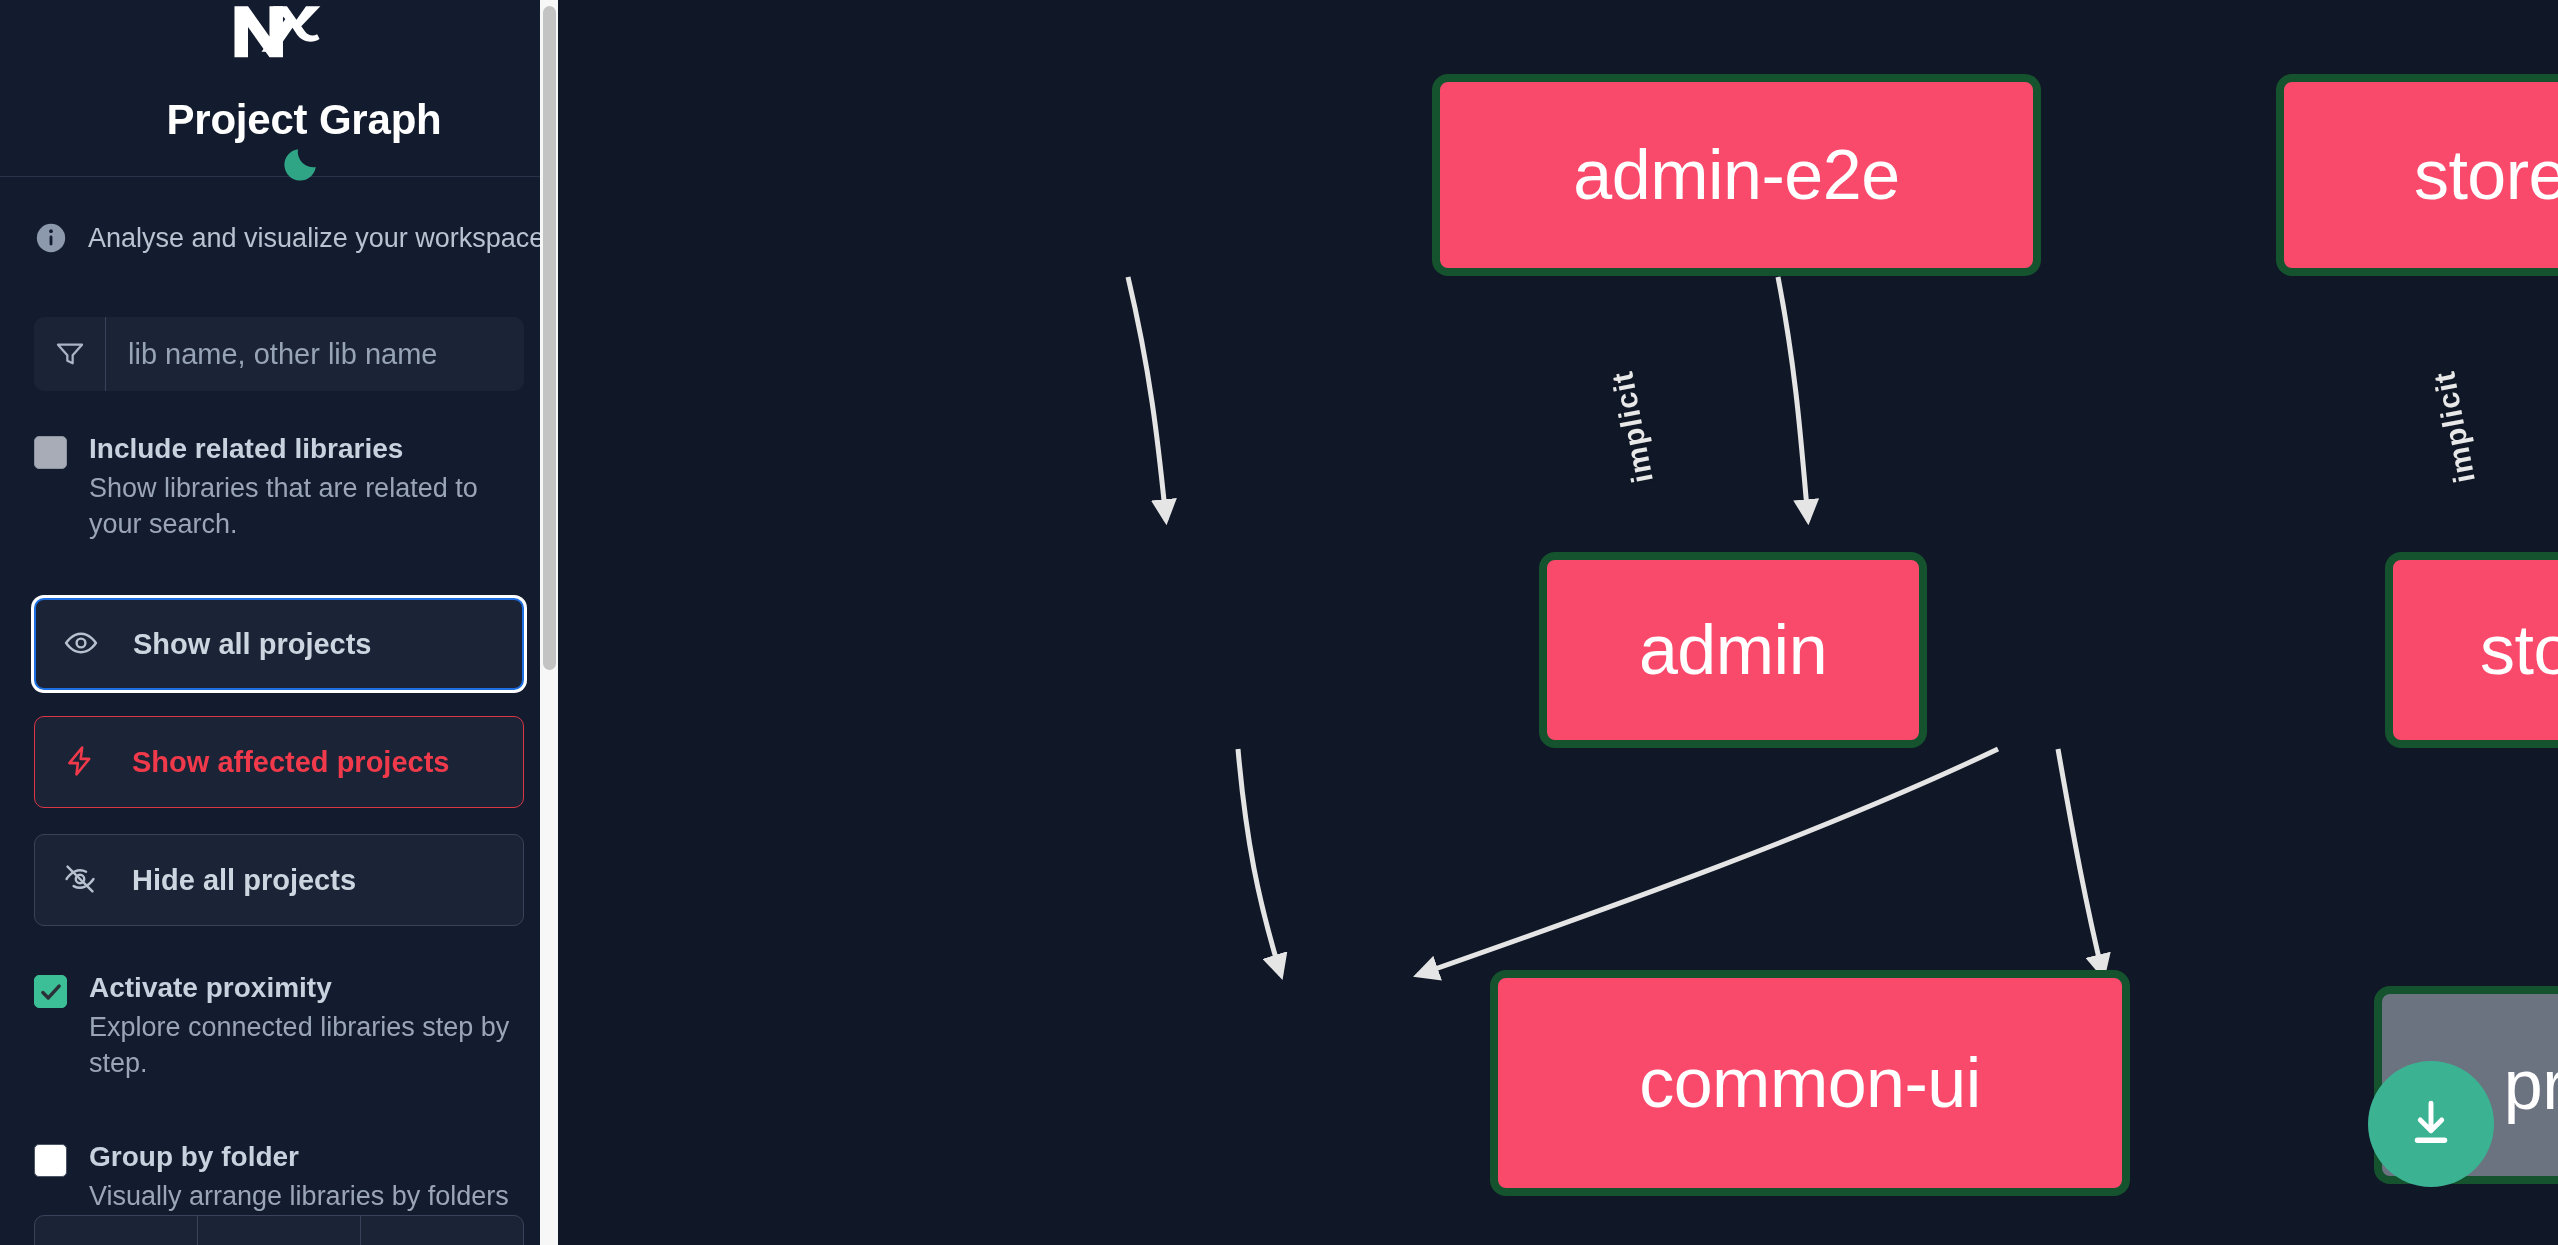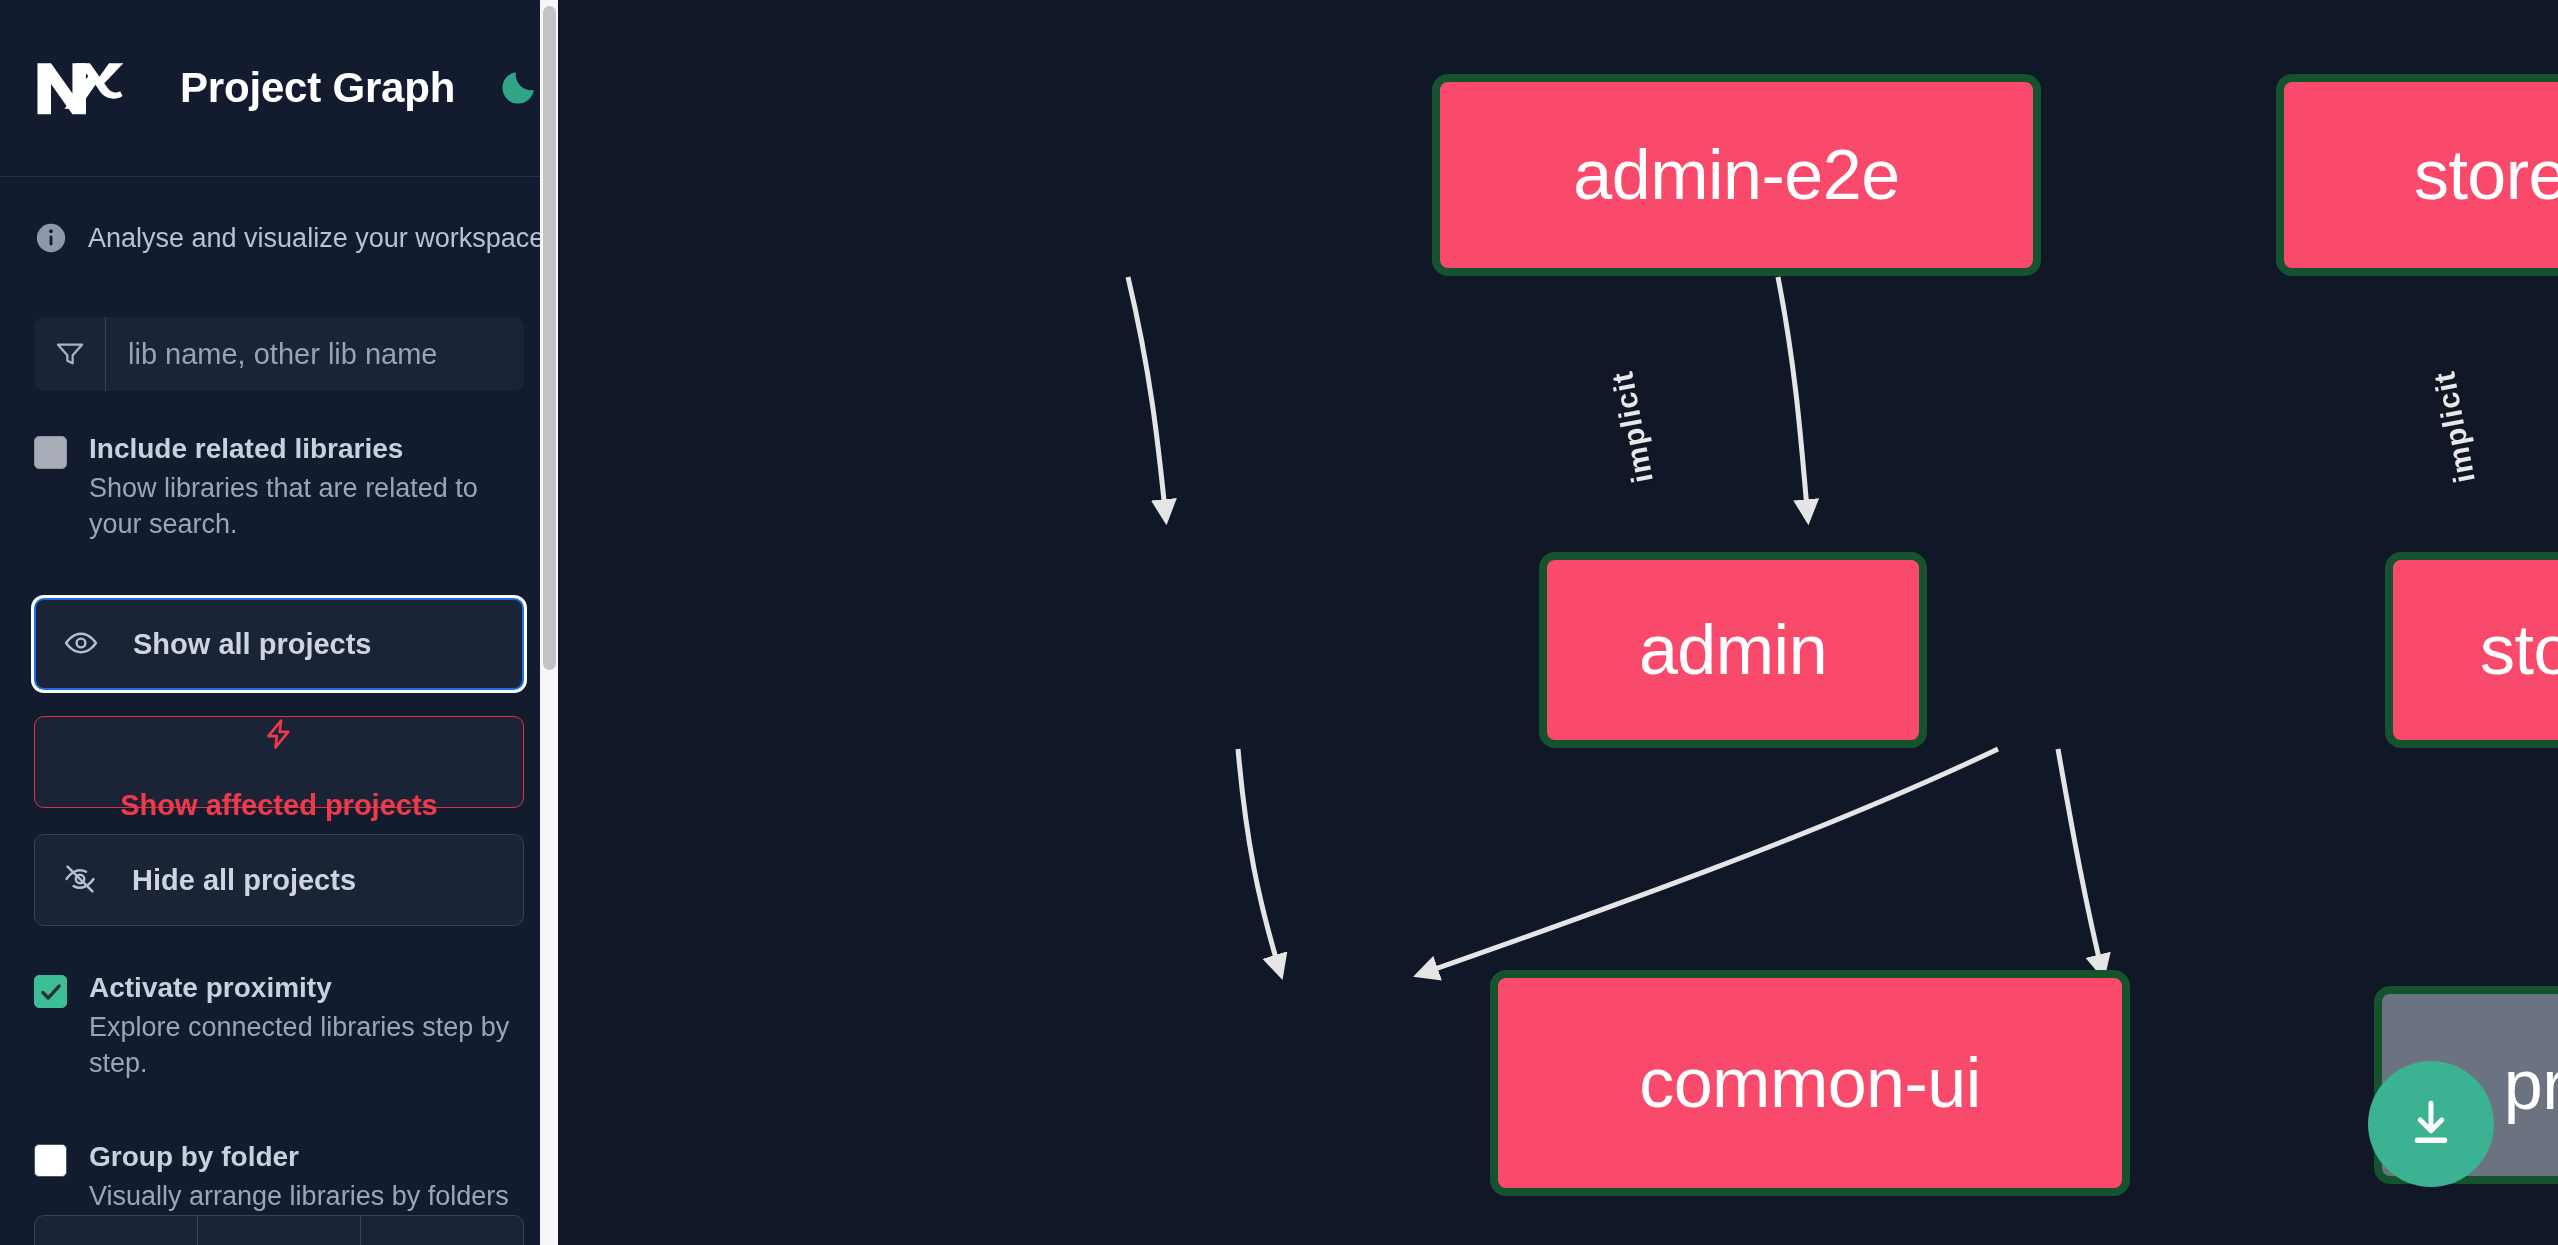--- a/index.html
+++ b/index.html
@@ -27,20 +27,21 @@
     flex: 0 0 558px;
     overflow: hidden;
   }
   .sidebar-header {
     height: 177px;
     display: flex;
     align-items: center;
     padding: 0 34px;
     border-bottom: 1px solid #283349;
     gap: 0;
+    flex-direction: column;
   }
   .nx-logo {
     width: 96px;
     height: 62px;
     flex: 0 0 96px;
     display: block;
   }
   .app-title {
     font-size: 42px;
     font-weight: 700;
@@ -158,21 +159,21 @@
     background: #1b2436;
     border: 1px solid #39425a;
     cursor: pointer;
     font-family: "Liberation Sans", sans-serif;
   }
   .gbtn .lbl { font-size: 29px; font-weight: 700; color: #cdd5e0; white-space: nowrap; }
   .gbtn.focus {
     border: 2px solid #1d6ee0;
     box-shadow: 0 0 0 3px #ffffff;
   }
-  .gbtn.danger { border: 1px solid #dc3545; flex-direction: column; }
+  .gbtn.danger { border: 1px solid #dc3545; }
   .gbtn.danger .lbl { color: #f03a4b; }
 
   .bottom-group {
     position: absolute;
     left: 34px;
     bottom: -46px;
     width: 490px;
     height: 76px;
     display: flex;
     border-radius: 10px;

